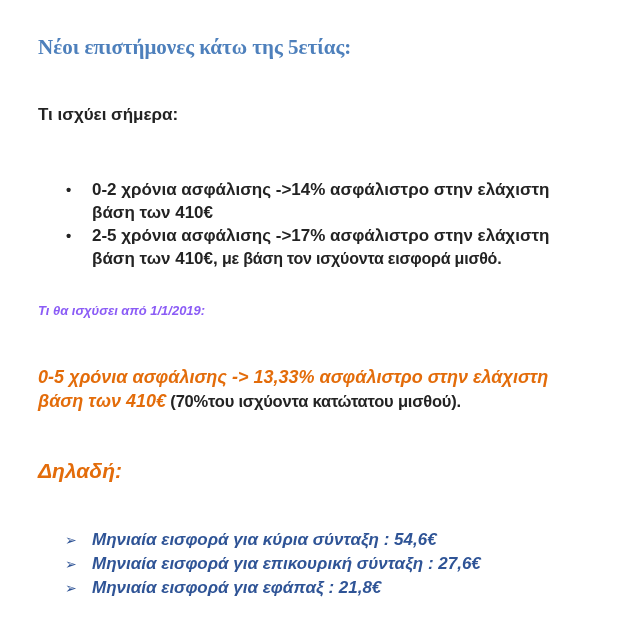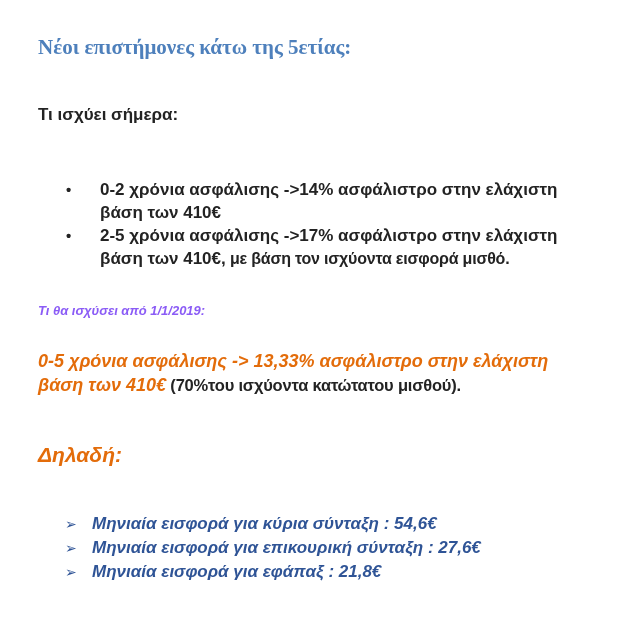--- a/index.html
+++ b/index.html
@@ -39,35 +39,35 @@
     font-size: 17px;
     line-height: 23px;
     font-weight: 700;
     color: #232323;
   }
   ul.bullets .dot {
     flex: 0 0 26px;
     width: 26px;
     font-size: 15px;
   }
-  .bullet-text { flex: 1 1 auto; margin-left: 8px; }
+  .bullet-text { flex: 1 1 auto; }
   .tail {
     font-size: 16px;
     letter-spacing: -0.2px;
   }
   .h-future {
     margin: 30px 0 8px 0;
     font-size: 13px;
     line-height: 21px;
     font-weight: 700;
     font-style: italic;
     color: #8b5cf6;
   }
   .future-para {
-    margin: 28px 0 0 0;
+    margin: 44px 0 0 0;
     font-size: 18px;
     line-height: 24px;
     font-weight: 700;
     max-width: 552px;
   }
   .future-para .hl {
     color: #E36C0A;
     font-style: italic;
   }
   .future-para .note {

